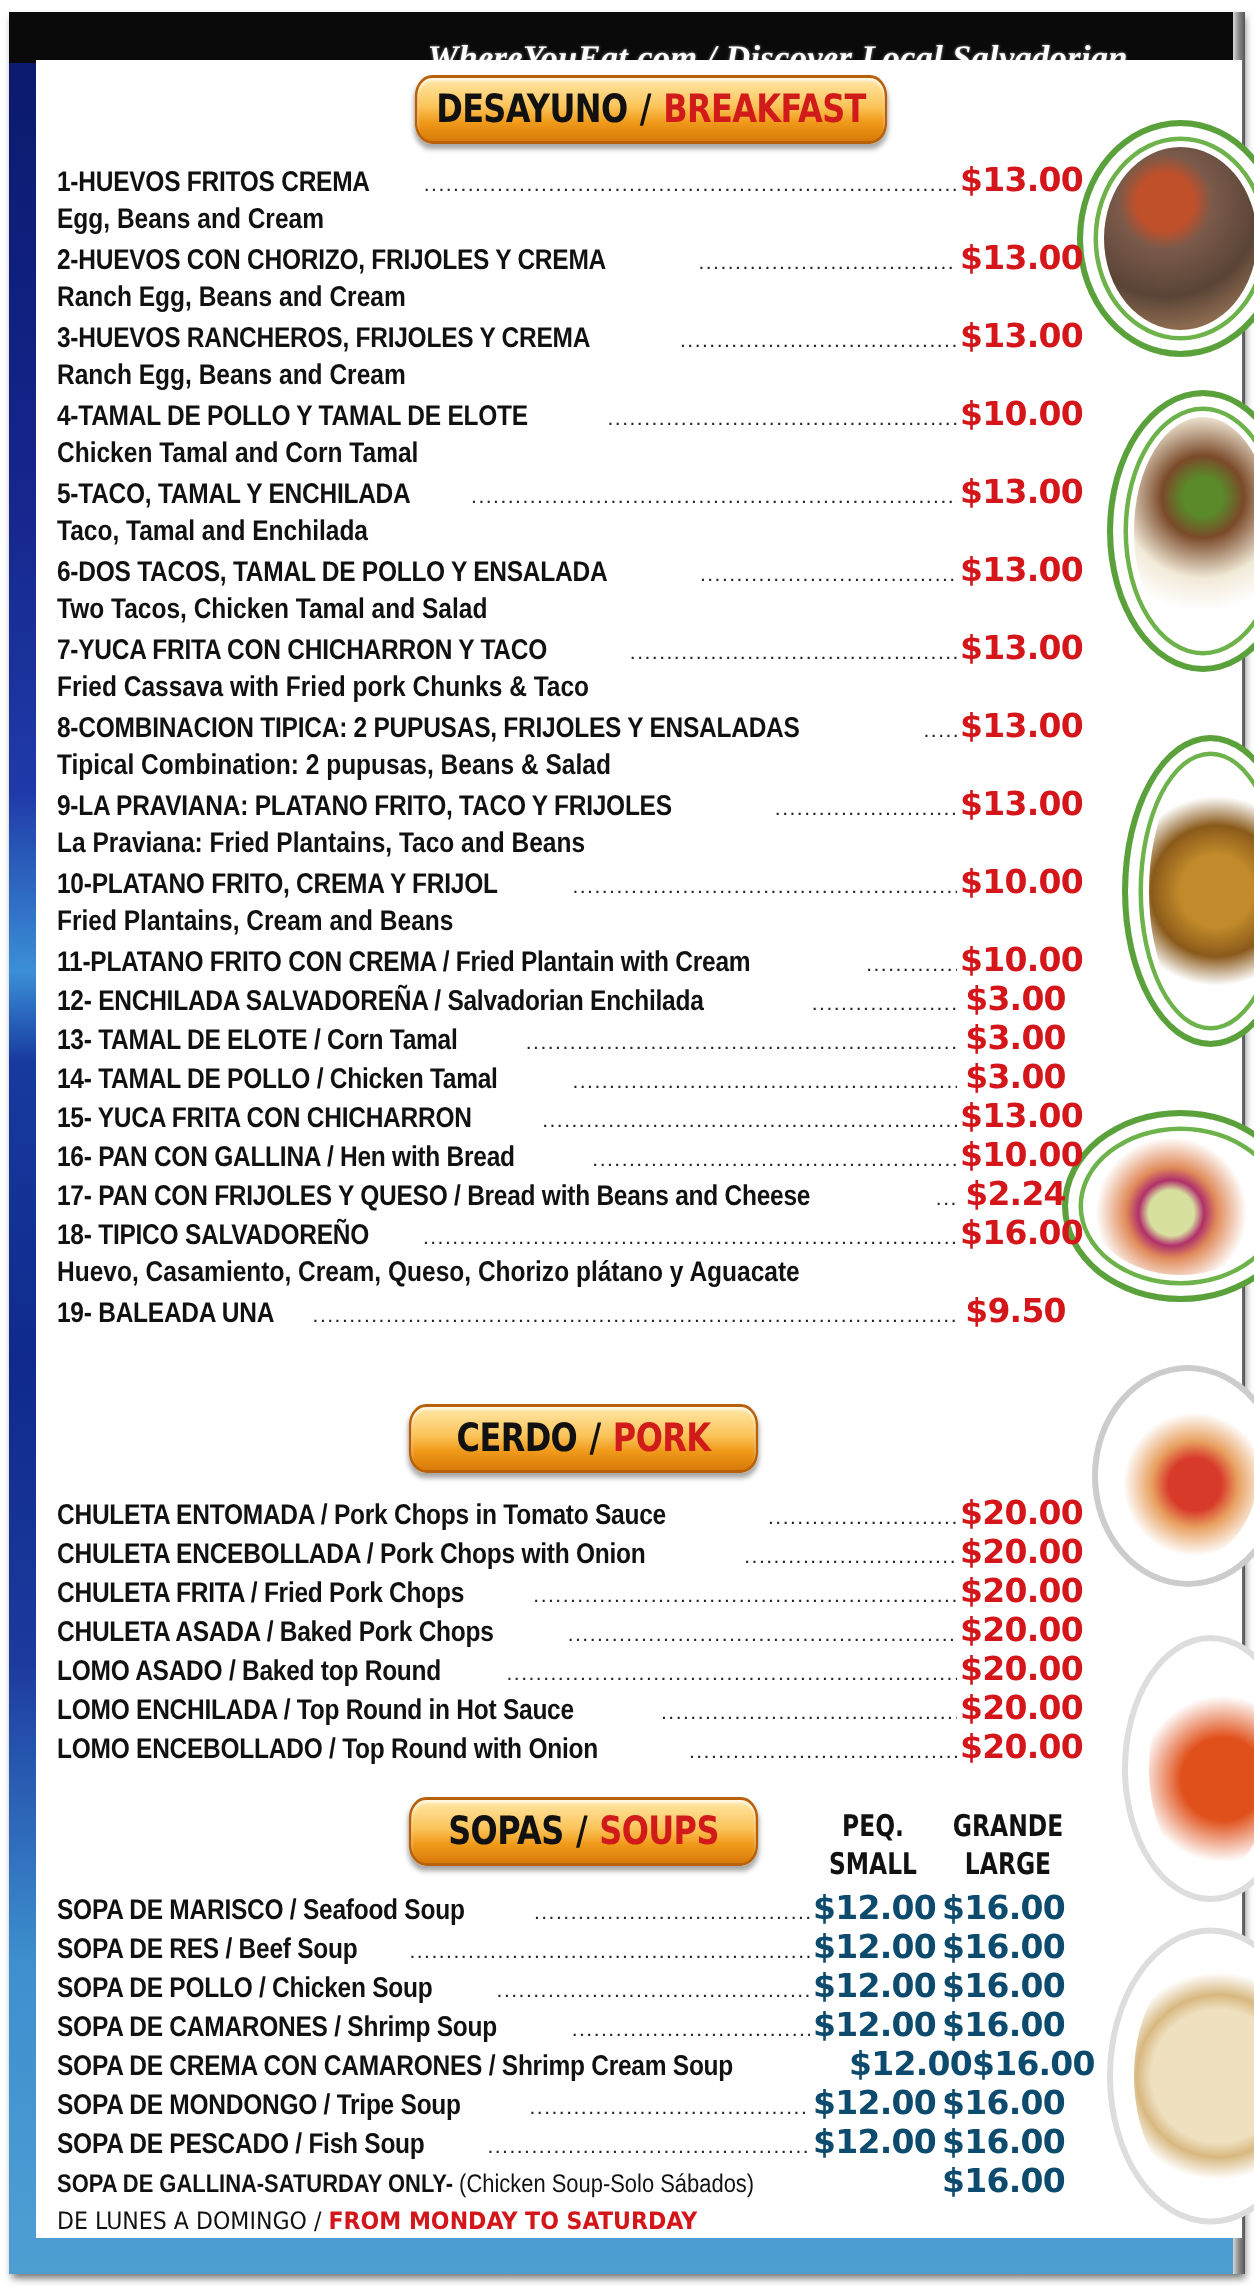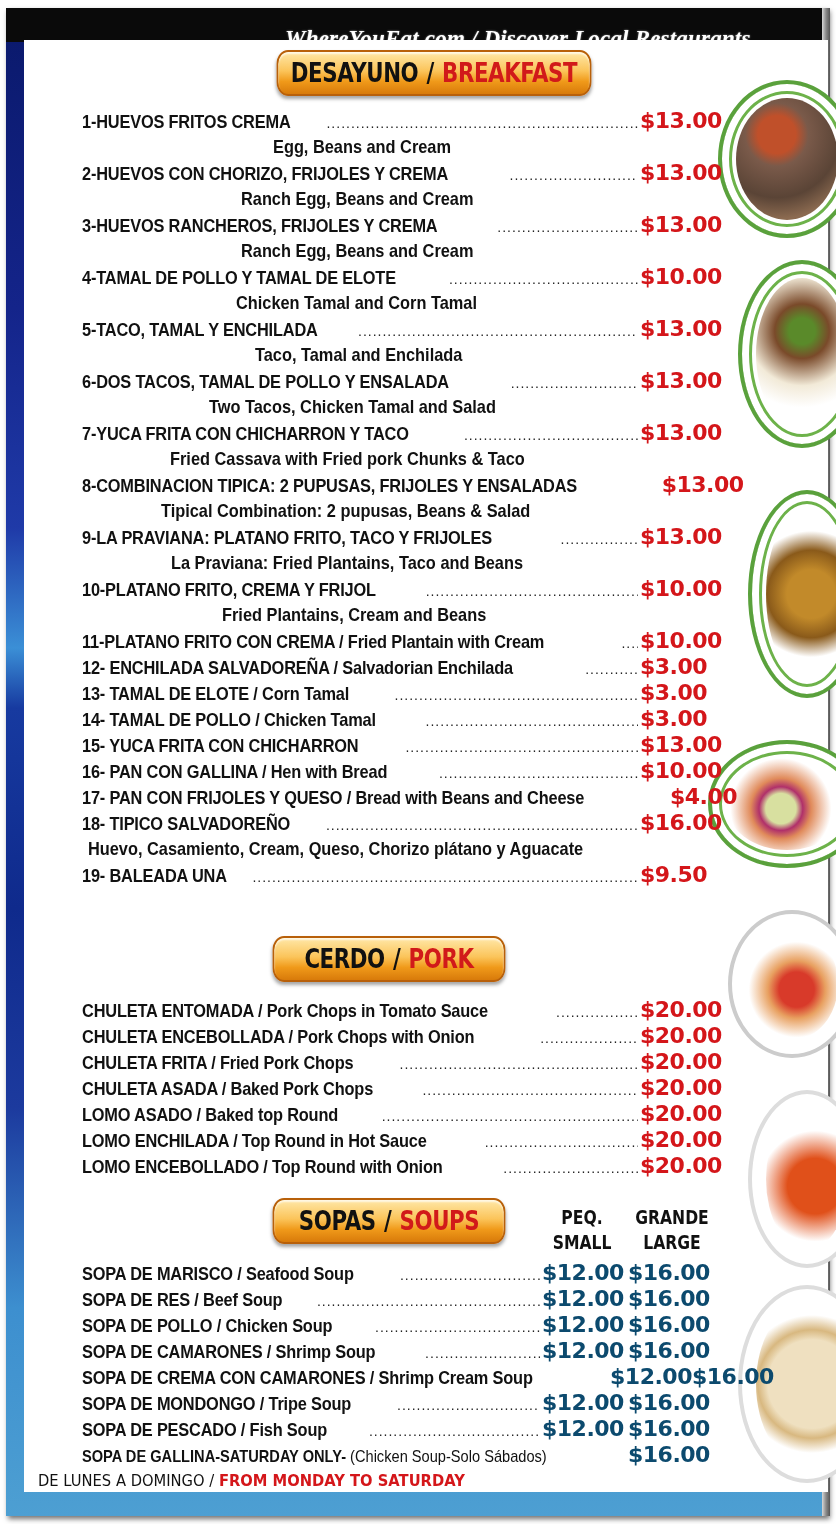--- a/index.html
+++ b/index.html
@@ -38,41 +38,41 @@
     font-family:"DejaVu Sans", sans-serif; font-weight:bold; font-size:26px;
     letter-spacing:-0.5px; transform:scaleX(0.82);
   }
   .badge .es { color:#111; }
   .badge .sep { color:#111; margin:0 10px; }
   .badge .en { color:#d11a1a; }
   .menu { position:absolute; left:38px; width:676px; }
   .row {
     display:flex; align-items:baseline; height:26px; line-height:26px;
     font-family:"Liberation Sans", sans-serif; font-size:19px; color:#111;
-    transform-origin:left; white-space:nowrap;margin-left:44px;
+    transform-origin:left; white-space:nowrap;
   }
   .row .name { transform:scaleX(0.86); transform-origin:left; display:inline-block; font-weight:bold; letter-spacing:-0.2px; }
   .row .dots { flex:1; overflow:hidden; color:#222; font-size:14px; letter-spacing:1px; margin:0 2px; }
-  .row .price { color:#d4161a; font-weight:bold; font-size:22px; font-family:"DejaVu Sans", sans-serif; letter-spacing:-0.5px; width:74px; text-align:left; }
-  .desc { height:26px; line-height:26px; font-size:19px; color:#111; font-weight:bold; white-space:nowrap;text-align:center; }
+  .row .price { color:#d4161a; font-weight:bold; font-size:22px; font-family:"DejaVu Sans", sans-serif; letter-spacing:-0.5px; width:74px; text-align:center; }
+  .desc { height:26px; line-height:26px; font-size:19px; color:#111; font-weight:bold; white-space:nowrap; }
   .desc span { display:inline-block; transform:scaleX(0.86); transform-origin:left; }
   .soup-head { position:absolute; font-family:"DejaVu Sans", sans-serif; font-weight:bold; font-size:20px; color:#111; text-align:center; line-height:25px; transform:scaleX(0.78); }
   .soup-row .price2 { color:#0c4a6e; font-weight:bold; font-size:22px; font-family:"DejaVu Sans", sans-serif; letter-spacing:-0.5px; width:86px; }
   .note { font-size:17px; font-weight:bold; color:#111; white-space:nowrap; }
   .note .paren { font-weight:normal; }
   .footer-line { font-family:"DejaVu Sans", sans-serif; font-size:16px; color:#111; white-space:nowrap; }
   .footer-line .red { color:#d4161a; font-weight:bold; }
 </style>
 </head>
 <body>
 
 <div class="frame"></div>
 <div class="spine"></div>
 <div class="page"></div>
-<div class="topbar-text">WhereYouEat.com / Discover Local Restaurants</div>
+<div class="topbar-text">WhereYouEat.com / Discover Local Salvadorian</div>
 
 <div class="food" style="top:80px;width:130px;height:150px;right:-20px;">
   <div class="fill" style="background:radial-gradient(circle at 40% 30%,#c0502a 0 18%,#7a5a4a 30%,#5a4436 60%,#8b6a50 80%);"></div>
 </div>
 <div class="food" style="top:260px;width:120px;height:180px;right:-30px;">
   <div class="fill" style="background:radial-gradient(circle at 50% 35%,#5a8a2a 0 12%,#7a4a2a 25%,#f2ead8 50%,#ffffff 70%);"></div>
 </div>
 <div class="food" style="top:490px;width:110px;height:200px;right:-30px;">
   <div class="fill" style="background:radial-gradient(circle at 55% 50%,#c28a2a 0 25%,#8a5a1a 45%,#ffffff 65%);"></div>
 </div>
@@ -182,21 +182,21 @@
       <span class="price">$13.00</span>
     </div>
   <div class="row">
       <span class="name">16- PAN CON GALLINA / Hen with Bread</span>
       <span class="dots">......................................................................................................................................................</span>
       <span class="price">$10.00</span>
     </div>
   <div class="row">
       <span class="name">17- PAN CON FRIJOLES Y QUESO / Bread with Beans and Cheese</span>
       <span class="dots">......................................................................................................................................................</span>
-      <span class="price">$4.00</span>
+      <span class="price">$2.24</span>
     </div>
   <div class="row">
       <span class="name">18- TIPICO SALVADOREÑO</span>
       <span class="dots">......................................................................................................................................................</span>
       <span class="price">$16.00</span>
     </div>
   <div class="desc"><span>Huevo, Casamiento, Cream, Queso, Chorizo plátano y Aguacate</span></div>
   <div class="row">
       <span class="name">19- BALEADA UNA</span>
       <span class="dots">......................................................................................................................................................</span>

